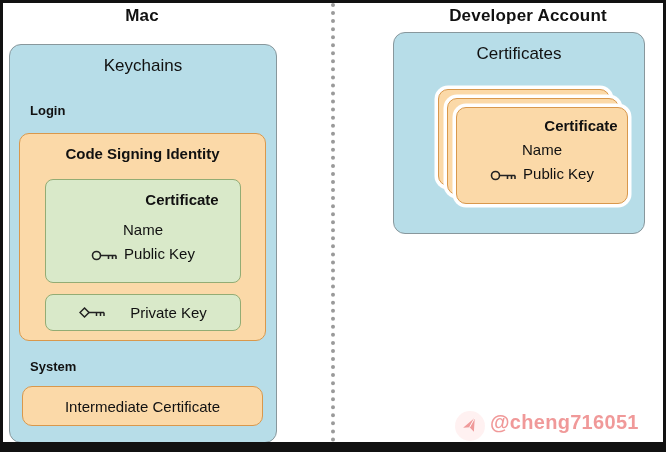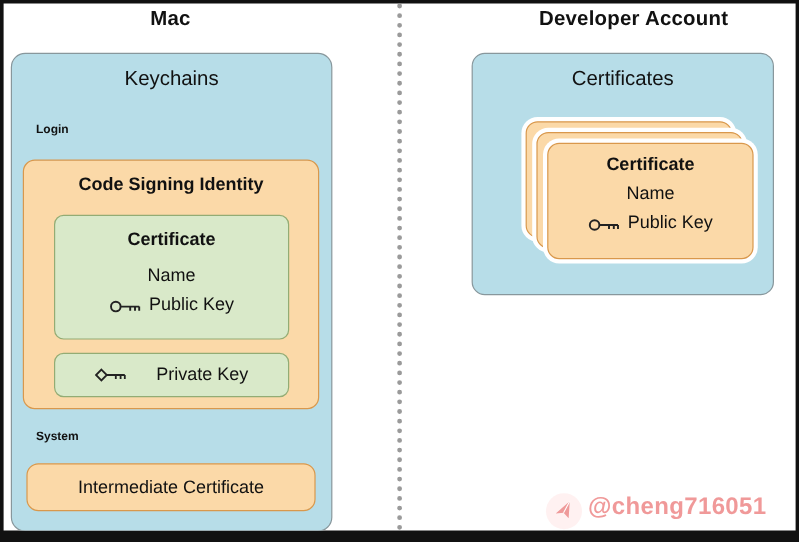--- a/index.html
+++ b/index.html
@@ -35,33 +35,33 @@
   .col-title.right { left: 388px; width: 274px; }
 
   .panel {
     position: absolute;
     background: #b7dde8;
     border: 1.5px solid #88979c;
     border-radius: 12px;
     box-sizing: border-box;
   }
   .panel.keychains { left: 6px;  top: 41px; width: 268px; height: 399px; }
-  .panel.certs     { left: 390px; top: 41px; width: 252px; height: 202px; border-radius: 11px; }
+  .panel.certs     { left: 390px; top: 29px; width: 252px; height: 202px; }
 
   .panel-title {
     position: absolute;
     top: 11px; left: 0; width: 100%;
     text-align: center;
     font-size: 17px;
     font-weight: normal;
   }
   .section-label {
     position: absolute;
     left: 20px;
-    font-size: 10px;
+    font-size: 13px;
     font-weight: bold;
   }
   .label-login  { top: 58px; }
   .label-system { top: 314px; }
 
   .orange-box {
     position: absolute;
     background: #fbd9a8;
     border: 1.5px solid #d9984c;
     border-radius: 10px;
@@ -87,21 +87,21 @@
     border: 1.5px solid #93ac74;
     border-radius: 8px;
     box-sizing: border-box;
   }
   .cert-green   { left: 25px; top: 45px; width: 196px; height: 104px; }
   .privkey-green{ left: 25px; top: 160px; width: 196px; height: 37px;
                   display: flex; align-items: center; justify-content: center; gap: 24px;
                   font-size: 15px; }
 
   .cert-title { position: absolute; top: 11px; left: 0; width: 100%;
-                text-align: center; font-size: 15px; font-weight: bold; }
+                text-align: center; font-size: 15px; font-weight: bold; padding-left: 39px; }
   .cert-name  { position: absolute; top: 41px; left: 0; width: 100%;
                 text-align: center; font-size: 15px; }
   .keyrow     { position: absolute; top: 65px; left: 0; width: 100%;
                 display: flex; align-items: flex-end; justify-content: center; gap: 6px;
                 font-size: 15px; }
 
   .stack-card {
     position: absolute;
     width: 172px; height: 97px;
     background: #fbd9a8;

